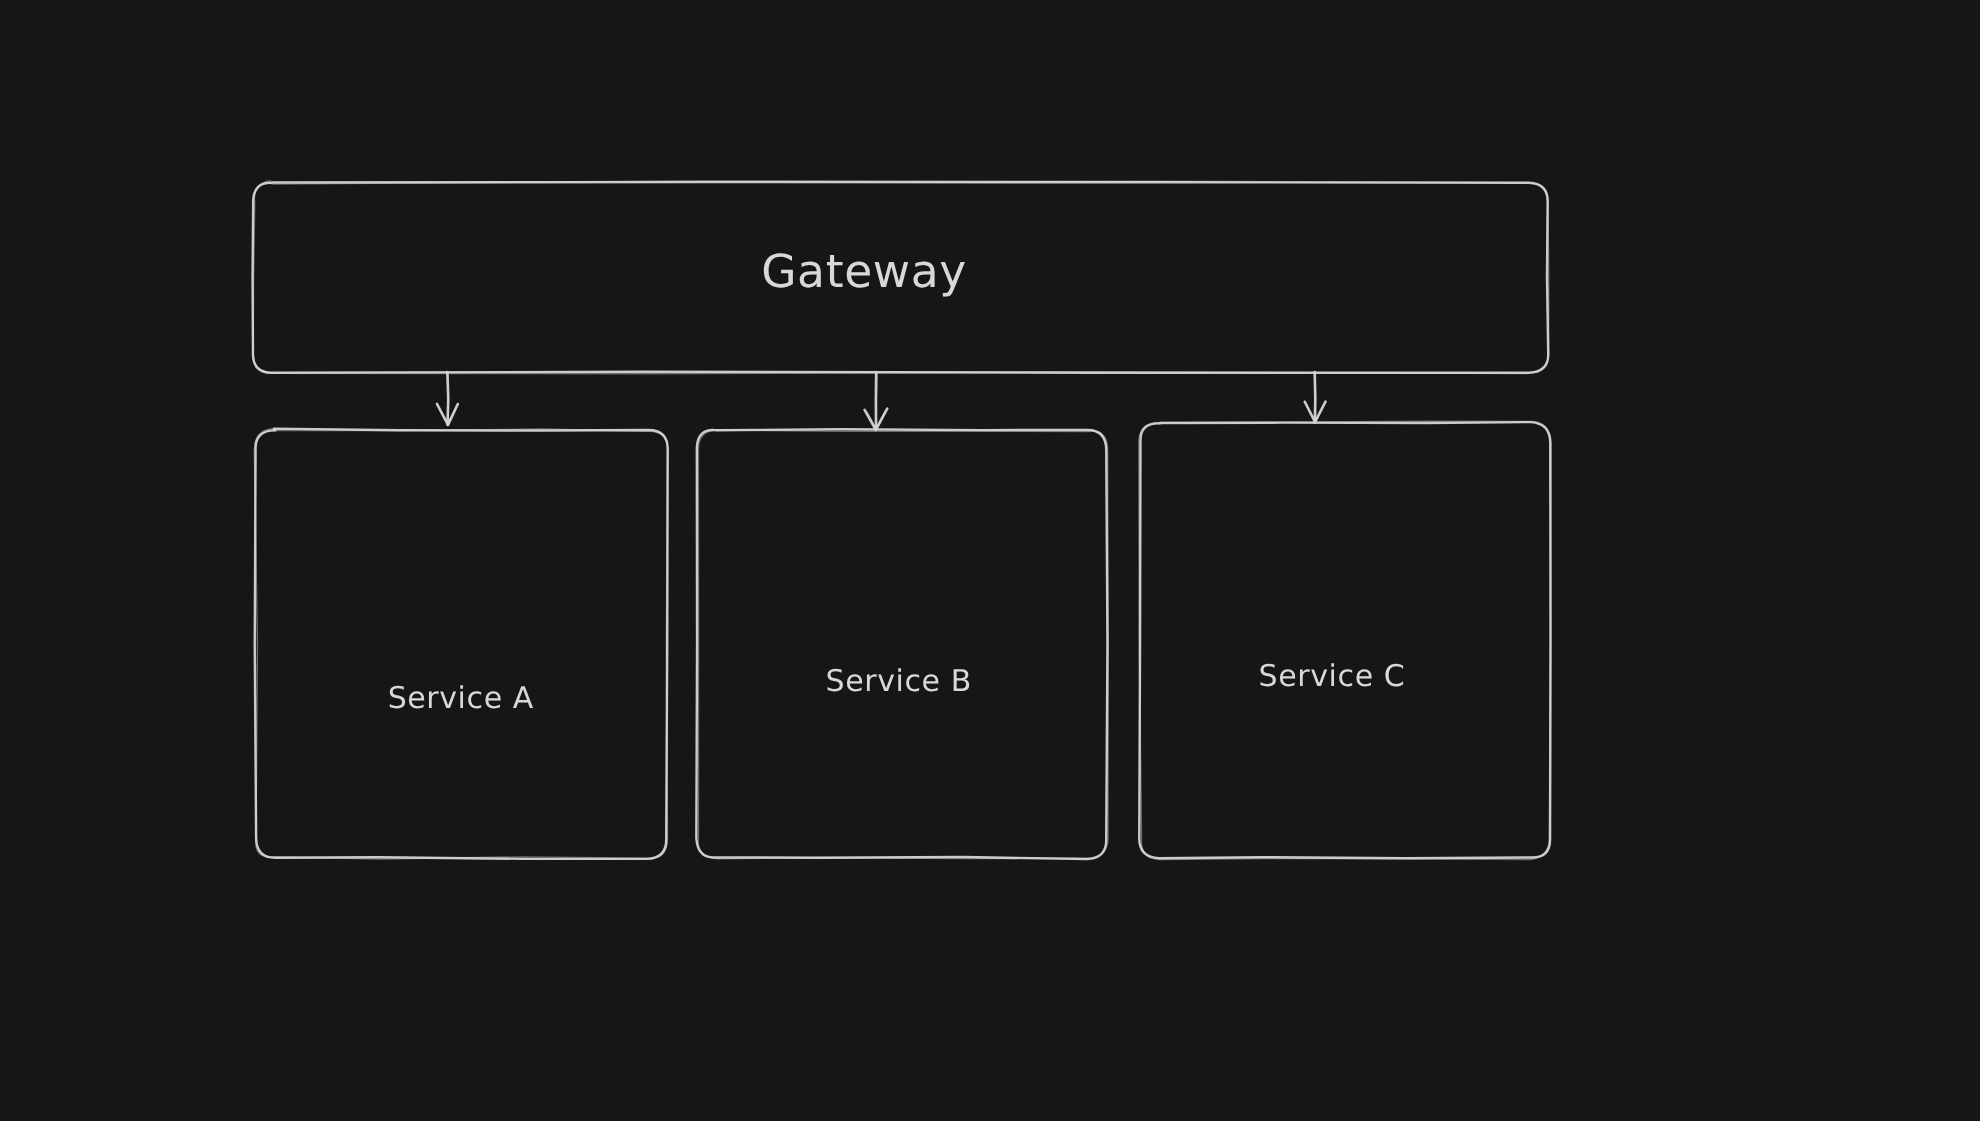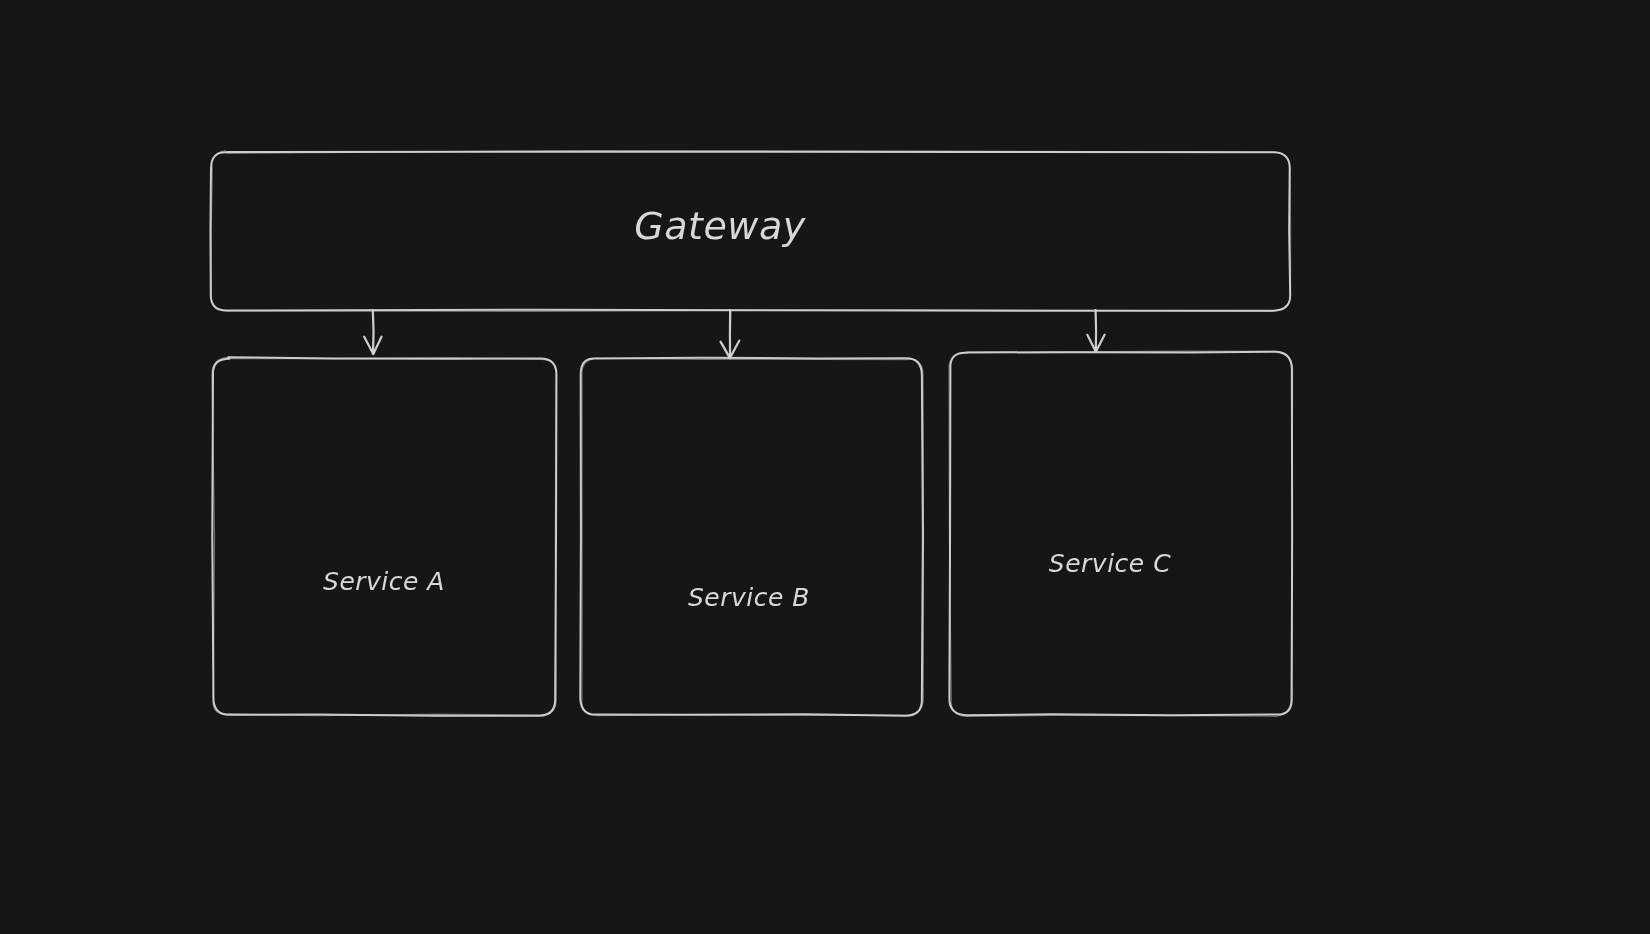--- a/index.html
+++ b/index.html
@@ -26,21 +26,20 @@
     top: 0;
     width: 1650px;
     height: 934px;
     display: block;
   }
   .node-label {
     position: absolute;
     color: #d8d8d8;
     white-space: nowrap;
     font-family: "DejaVu Sans", sans-serif;
-    font-style: italic;
     font-weight: 400;
     letter-spacing: 0.5px;
     text-align: center;
     pointer-events: none;
     user-select: none;
   }
   .node-label.title {
     font-size: 38px;
     line-height: 44px;
   }
@@ -79,21 +78,21 @@
       <path d="M 1095.576021278277 310 L 1096.0760088868906 331 L 1095.7306761057116 352" fill="none" stroke="#d5d5d5" stroke-width="2.2" stroke-linecap="round" stroke-linejoin="round" opacity="0.95"></path>
       <path d="M 1095.7142262136563 312 L 1096.5548494972288 351" fill="none" stroke="#d5d5d5" stroke-width="1" stroke-linecap="round" stroke-linejoin="round" opacity="0.4"></path>
       <path d="M 1087.3129690022208 334.8117031106725 L 1095.869049177505 351.67104101479055 L 1104.6009978902525 334.6965543096885" fill="none" stroke="#d5d5d5" stroke-width="2.2" stroke-linecap="round" stroke-linejoin="round" opacity="0.95"></path>
       <path d="M 1088.5 337 L 1096 351 L 1103.5 337" fill="none" stroke="#d5d5d5" stroke-width="1" stroke-linecap="round" stroke-linejoin="round" opacity="0.4"></path>
     </svg>
 
   <div class="node-label title" style="left: 720px; top: 204px; font-size: 38px; transform: translateX(-50%);">Gateway</div>
 
   <div class="node-label service" style="left: 384px; top: 519px; font-size: 25px; transform: translateX(-50%);">Service A</div>
 
-  <div class="node-label service" style="left: 749px; top: 535px; font-size: 25px; transform: translateX(-50%);">Service B</div>
+  <div class="node-label service" style="left: 749px; top: 505px; font-size: 25px; transform: translateX(-50%);">Service B</div>
 
   <div class="node-label service" style="left: 1110px; top: 501px; font-size: 25px; transform: translateX(-50%);">Service C</div>
 
   <div class="hit" style="left: 211px; top: 152px; width: 1079px; height: 158px;"></div>
   <div class="hit" style="left: 213px; top: 358px; width: 343px; height: 357px;"></div>
   <div class="hit" style="left: 581px; top: 358px; width: 341px; height: 357px;"></div>
   <div class="hit" style="left: 950px; top: 352px; width: 342px; height: 363px;"></div>
 
 </div>
 

